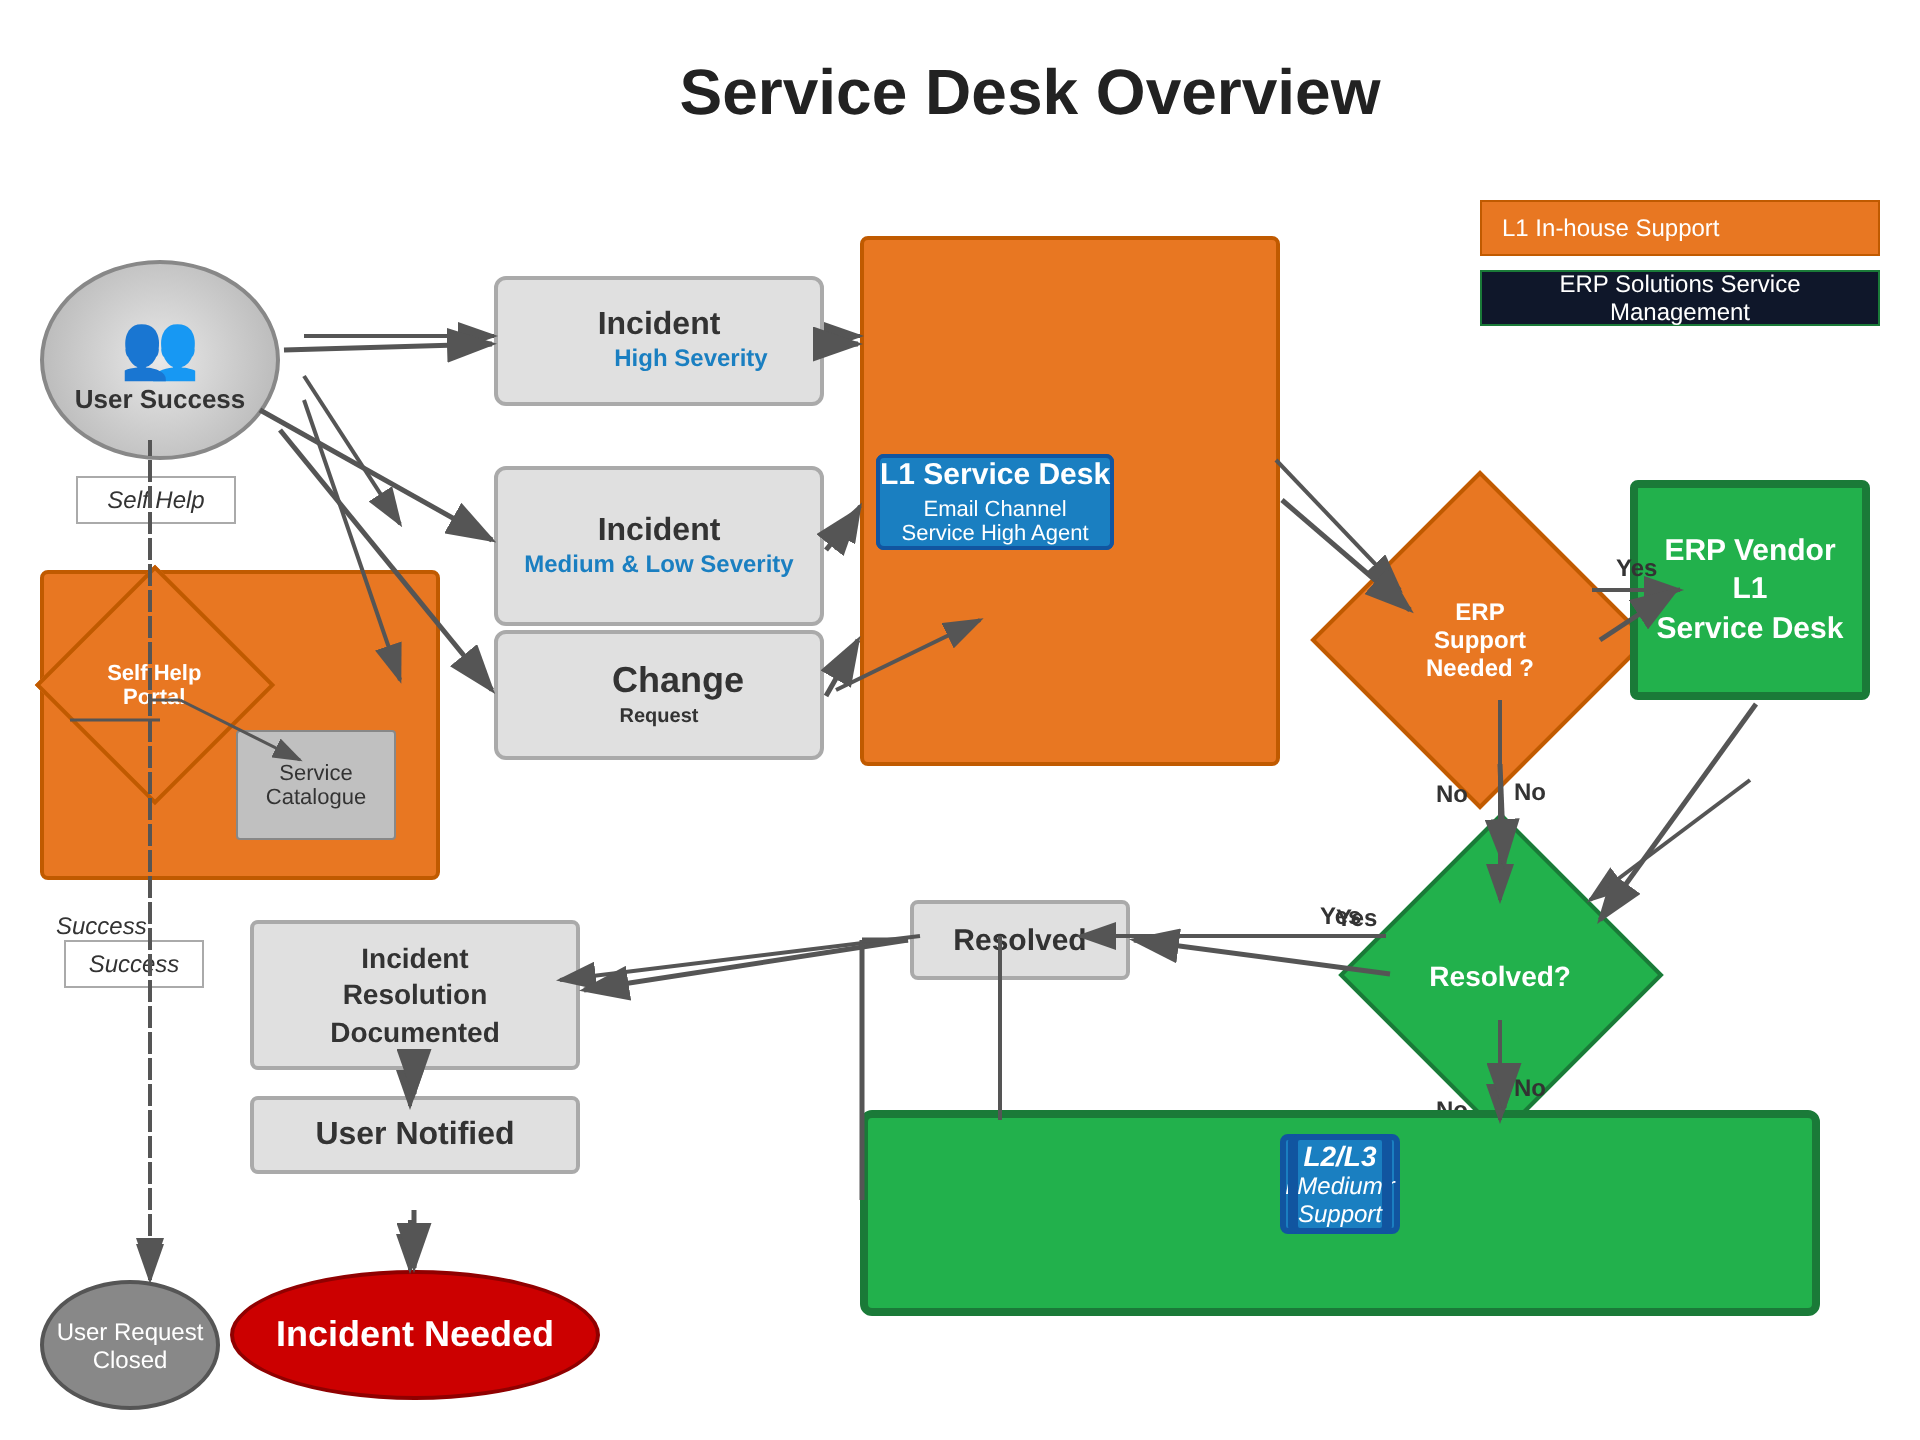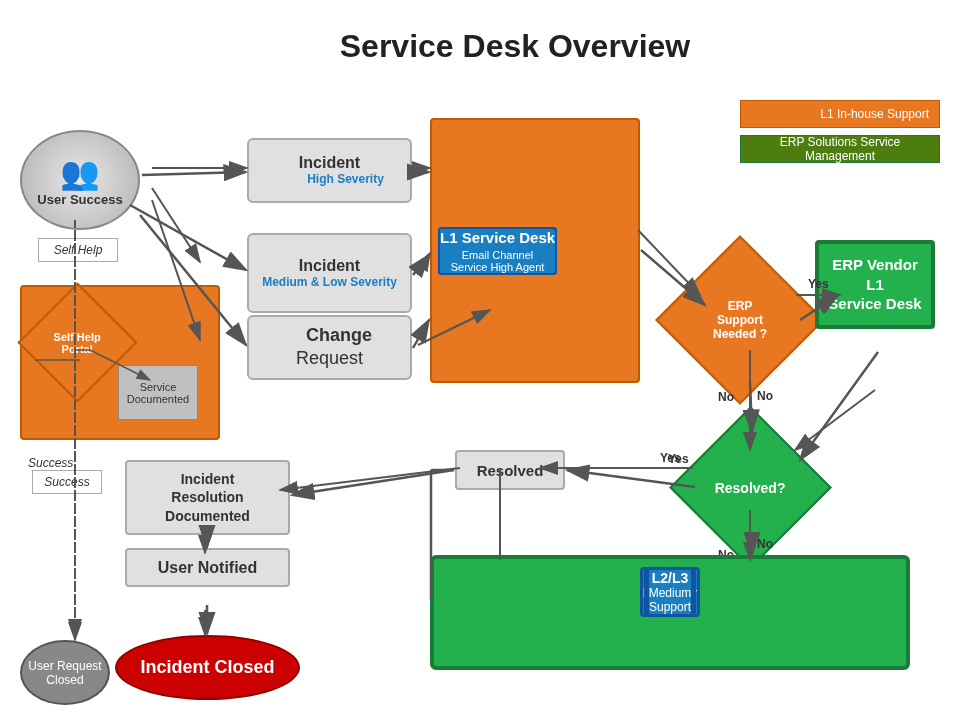--- a/index.html
+++ b/index.html
@@ -143,21 +143,21 @@
 
     
     .legend-orange {
       background: #e87722;
       border: 1px solid #c05a00;
       color: #fff;
       font-size: 12px;
       padding: 3px 10px;
     }
     .legend-green {
-      background: #4d7c0f;
+      background: #0f172a;
       border: 1px solid #1a7a38;
       color: #fff;
       font-size: 12px;
       padding: 3px 10px;
     }
   </style>
 </head>
 <body>
 
 <div class="title shape" style="top:10px;left:0;width:960px;margin-left:35px;">Service Desk Overview</div>
@@ -206,21 +206,21 @@
   <line x1="205" y1="610" x2="205" y2="635" stroke="#555" stroke-width="2" marker-end="url(#arrowhead)"></line>
 
   <line x1="75" y1="470" x2="75" y2="450" stroke="#555" stroke-width="2" stroke-dasharray="6,4"></line>
 
   <line x1="750" y1="510" x2="750" y2="560" stroke="#555" stroke-width="2" marker-end="url(#arrowhead)"></line>
 
   <line x1="500" y1="560" x2="500" y2="468" stroke="#555" stroke-width="2"></line>
 
 </svg>
 
-<div class="shape legend-orange" style="position:absolute;top:100px;right:20px;width:200px;height:28px;display:flex;align-items:center;justify-content:flex-end;">
+<div class="shape legend-orange" style="position:absolute;top:100px;right:20px;width:200px;height:28px;display:flex;align-items:center;justify-content:flex-start;">
   <span>L1 In-house Support</span>
 </div>
 <div class="shape legend-green" style="position:absolute;top:135px;right:20px;width:200px;height:28px;display:flex;align-items:center;justify-content:center;">
   <span>ERP Solutions Service Management</span>
 </div>
 
 <div class="shape circle" style="position:absolute;top:130px;left:20px;width:120px;height:100px;background:radial-gradient(circle,#e8e8e8,#b0b0b0);border-radius:50%;flex-direction:column;">
 
   <div style="font-size:32px;">👥</div>
   <div style="font-size:13px;font-weight:bold;color:#333;">User Success</div>
@@ -231,36 +231,36 @@
 </div>
 
 <div class="shape rect-orange" style="position:absolute;top:285px;left:20px;width:200px;height:155px;border-radius:4px;">
 </div>
 
 <div class="shape diamond-orange" style="position:absolute;top:300px;left:35px;width:85px;height:85px;">
   <div class="diamond-orange-inner" style="font-size:11px;">Self Help Portal</div>
 </div>
 
 <div class="shape" style="position:absolute;top:365px;left:118px;width:80px;height:55px;background:#c0c0c0;border:1px solid #888;border-radius:2px;color:#333;font-size:11px;text-align:center;display:flex;align-items:center;justify-content:center;">
-  <span>Service Documented</span>
+  <span>Service Catalogue</span>
 </div>
 
 <div class="shape rect-gray" style="position:absolute;top:138px;left:247px;width:165px;height:65px;border-radius:6px;flex-direction:column;">
   <div class="shape-title">Incident</div>
   <div class="shape-sub" style="color:#1a7fc1;font-weight:600;margin-left:32px;">High Severity</div>
 </div>
 
 <div class="shape rect-gray" style="position:absolute;top:233px;left:247px;width:165px;height:80px;border-radius:6px;flex-direction:column;">
   <div class="shape-title">Incident</div>
   <div class="shape-sub" style="color:#1a7fc1;font-weight:600;">Medium &amp; Low Severity</div>
 </div>
 
 <div class="shape rect-gray" style="position:absolute;top:315px;left:247px;width:165px;height:65px;border-radius:6px;flex-direction:column;">
   <div class="shape-title" style="font-size:18px;margin-left:19px;">Change</div>
-  <div class="shape-sub" style="font-size:18px;font-weight:400;text-align:right;">Request</div>
+  <div class="shape-sub" style="font-size:10px;font-weight:700;text-align:right;">Request</div>
 </div>
 
 <div class="shape rect-orange" style="position:absolute;top:118px;left:430px;width:210px;height:265px;border-radius:4px;flex-direction:column;align-items:stretch;padding:6px;gap:6px;">
 
   <div class="shape" style="background:#1a7fc1;border:2px solid #1155a0;border-radius:4px;flex:1;flex-direction:column;display:flex;align-items:center;justify-content:center;color:#fff;">
     <div style="font-weight:bold;font-size:15px;">L1 Service Desk</div>
     <div style="font-size:11px;text-align:center;margin-top:3px;white-space:pre-line;">Phone Channel
 Service Desk Agent</div>
   </div>
 
@@ -274,21 +274,21 @@
 <div class="shape diamond-orange" style="position:absolute;top:260px;left:680px;width:120px;height:120px;">
   <div class="diamond-orange-inner" style="font-size:12px;white-space:pre-line;">ERP
 Support
 Needed ?</div>
 </div>
 
 <div class="shape" style="position:absolute;top:278px;right:115px;font-size:12px;color:#333;font-weight:600;">Yes</div>
 
 <div class="shape" style="position:absolute;top:390px;left:718px;font-size:12px;color:#333;font-weight:600;">No</div>
 
-<div class="shape rect-green" style="position:absolute;top:240px;right:25px;width:120px;height:89px;border-radius:4px;flex-direction:column;border:4px solid #1a7a38;">
+<div class="shape rect-green" style="position:absolute;top:240px;right:25px;width:120px;height:110px;border-radius:4px;flex-direction:column;border:4px solid #1a7a38;">
   <div style="font-weight:bold;font-size:15px;white-space:pre-line;text-align:center;line-height:1.3;">ERP Vendor
 L1
 Service Desk</div>
 </div>
 
 <div class="shape diamond" style="position:absolute;top:430px;left:693px;width:115px;height:115px;">
   <div class="diamond-inner" style="font-size:14px;font-weight:bold;">Resolved?</div>
 </div>
 
 <div class="shape" style="position:absolute;top:452px;left:668px;font-size:12px;color:#333;font-weight:600;">Yes</div>
@@ -304,32 +304,32 @@
 Resolution
 Documented</div>
 </div>
 
 <div class="shape rect-gray" style="position:absolute;top:548px;left:125px;width:165px;height:39px;border-radius:4px;">
   <div style="font-weight:bold;font-size:16px;">User
 Notified</div>
 </div>
 
 <div class="shape ellipse-red" style="position:absolute;top:635px;left:115px;width:185px;height:65px;">
-  <span>Incident Closed</span>
+  <span>Incident Needed</span>
 </div>
 
 <div class="shape ellipse-gray" style="position:absolute;top:640px;left:20px;width:90px;height:65px;flex-direction:column;align-items:center;">
   <span style="text-align:center;font-size:12px;">User Request Closed</span>
 </div>
 
 <div class="shape label-box" style="position:absolute;top:470px;left:32px;width:70px;height:24px;">
   <span style="font-style:italic;font-size:12px;">Success</span>
 </div>
 
-<div class="shape rect-green" style="position:absolute;top:555px;left:430px;width:480px;height:115px;border-radius:6px;border:4px solid #1a7a38;align-items:stretch;padding:8px;gap:8px;flex-direction:row;">
+<div class="shape rect-green" style="position:absolute;top:555px;left:430px;width:480px;height:103px;border-radius:6px;border:4px solid #1a7a38;align-items:stretch;padding:8px;gap:8px;flex-direction:row;font-style:italic;">
 
   <div class="shape rect-blue" style="flex:1;border-radius:4px;flex-direction:column;display:flex;align-items:center;justify-content:center;">
     <div style="font-weight:bold;font-size:14px;">L2/L3</div>
     <div style="font-size:12px;white-space:pre-line;text-align:center;">Developer
 Support</div>
   </div>
 
   <div class="shape rect-blue" style="flex:1;border-radius:4px;flex-direction:column;display:flex;align-items:center;justify-content:center;">
     <div style="font-weight:bold;font-size:14px;">L2/L3</div>
     <div style="font-size:12px;white-space:pre-line;text-align:center;">Architect

